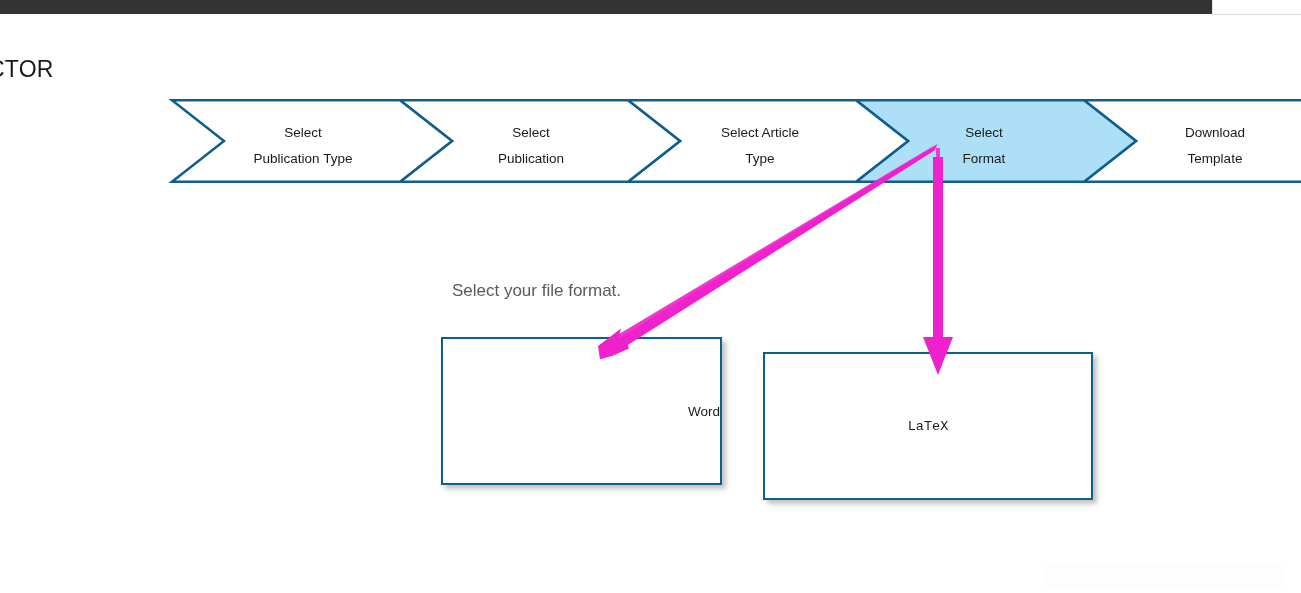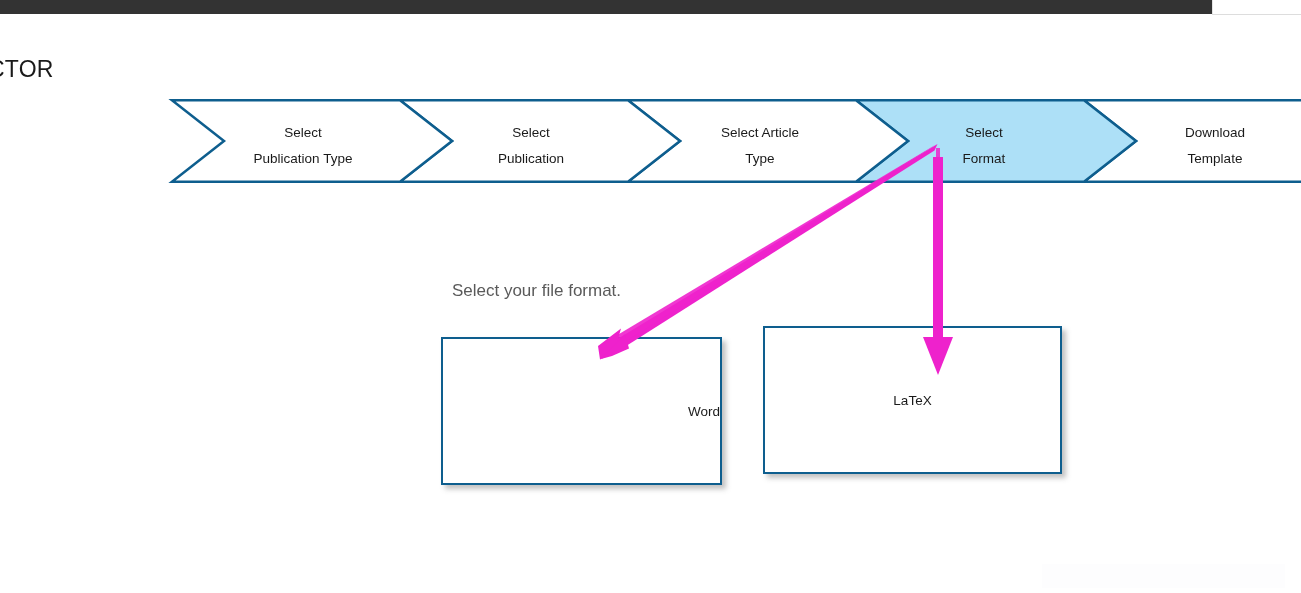--- a/index.html
+++ b/index.html
@@ -90,21 +90,21 @@
     box-shadow: 4px 4px 5px rgba(120,120,120,.45);
     display: flex;
     align-items: center;
     justify-content: center;
   }
   .format-box .box-label {
     font-size: 13.5px;
     color: #1a1a1a;
   }
   #format-box-word  { left: 441px; top: 337px; width: 281px; height: 148px; justify-content: flex-end; }
-  #format-box-latex { left: 763px; top: 326px; width: 299px; height: 148px; }
+  #format-box-latex { left: 763px; top: 352px; width: 330px; height: 148px; font-family: Liberation Mono, monospace; }
 
   
   #annotation-layer {
     position: absolute;
     left: 0;
     top: 0;
     width: 1301px;
     height: 593px;
     pointer-events: none;
   }

